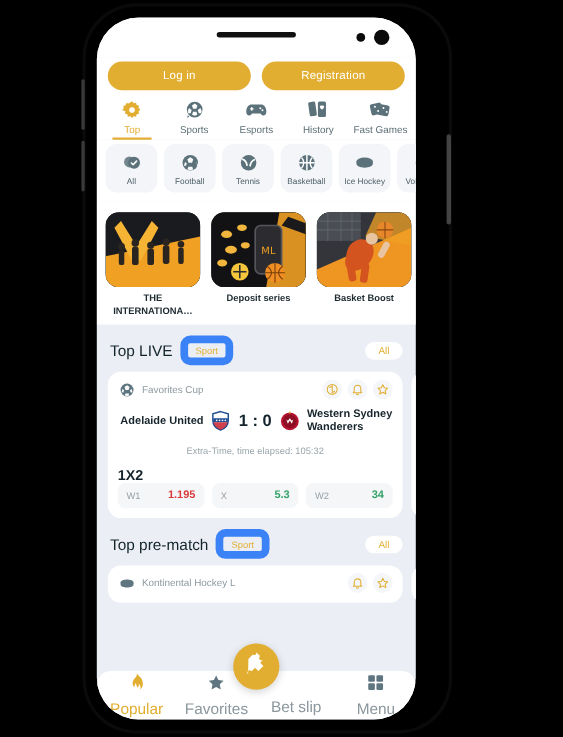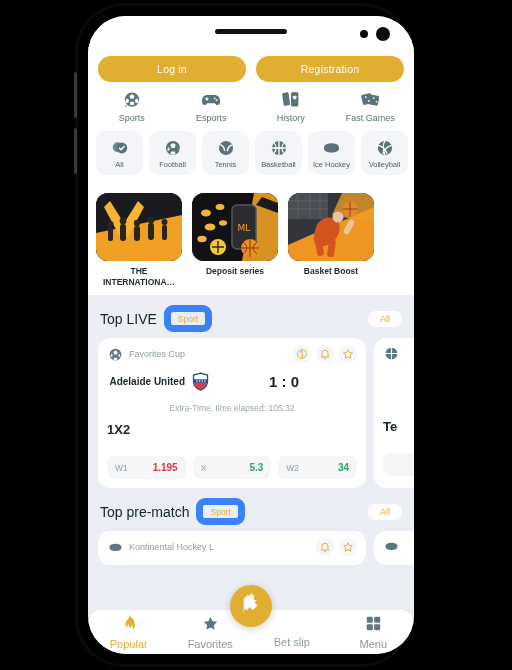--- a/index.html
+++ b/index.html
@@ -27,21 +27,21 @@
     position: absolute; left: 74px; top: 128px;
     width: 3px; height: 46px; background: #3a3a3a; border-radius: 2px;
   }
   .side-btn-right {
     position: absolute; left: 406px; top: 122px;
     width: 4px; height: 82px; background: #434343; border-radius: 2px;
   }
 
   .screen {
     position: absolute; left: 88px; top: 16px;
-    width: 326px; height: 638px;
+    width: 290px; height: 638px;
     background: #ebeef5;
     border-radius: 38px;
     overflow: hidden;
   }
 
   
   .notch-bar {
     position: relative; height: 36px; background: #fff;
   }
   .speaker {
@@ -138,39 +138,39 @@
   .team.home .team-name { text-align: right; }
   .crest { width: 21px; height: 21px; flex-shrink: 0; }
   .team.home .crest { margin-left: 5px; }
   .team.away .crest { margin-right: 5px; }
   .score { flex: 1; text-align: center; font-size: 15px; font-weight: bold; color: #12242c; }
 
   .match-status {
     text-align: center; font-size: 8.5px; color: #9aa6ac; margin-top: 11px;
   }
   .market-name { font-size: 13px; font-weight: bold; color: #16242b; margin-top: 9px; }
-  .odds-row { display: flex; gap: 7px; margin-top: 19px; }
+  .odds-row { display: flex; gap: 7px; margin-top: 0; }
   .odd {
     flex: 1; background: #f4f6f8; border-radius: 7px; height: 23px;
     display: flex; align-items: center; padding: 0 8px;
   }
   .odd-lbl { font-size: 8.5px; color: #97a2a8; }
   .odd-val { margin-left: auto; font-size: 10px; font-weight: bold; }
 
   
   .bottom-nav {
     position: absolute; left: 0; right: 0; bottom: 0;
     height: 44px; background: #fff;
     border-radius: 16px 16px 38px 38px;
     display: flex; align-items: center;
   }
   .bn-item {
     flex: 1; display: flex; flex-direction: column; align-items: center; gap: 2px;
   }
-  .bn-lbl { font-size: 11px; color: #8b979d; }
+  .bn-lbl { font-size: 14px; color: #8b979d; }
   .bn-item.active .bn-lbl { color: #e2ae32; }
   .betslip-fab {
     position: absolute; left: 50%; transform: translateX(-50%); bottom: 27px;
     width: 42px; height: 42px; border-radius: 50%; background: #e2ae32;
     display: flex; align-items: center; justify-content: center;
     box-shadow: 0 2px 8px rgba(0,0,0,.18);
   }
   .bn-item.betslip-slot .bn-lbl { margin-top: 20px; }
 </style>
 </head>
@@ -193,20 +193,30 @@
 
     <div class="top-area">
       <div class="auth-row">
         <div class="auth-btn">Log in</div>
         <div class="auth-btn">Registration</div>
       </div>
     </div>
 
     <div class="main-nav">
 
+      <div class="nav-item active">
+        <span class="ico">
+          <svg width="18" height="18" viewBox="0 0 24 24" fill="#e2ae32">
+            <path d="M12 1.5l2 2.2 2.9-.6.8 2.8 2.8.8-.6 2.9 2.2 2-2.2 2 .6 2.9-2.8.8-.8 2.8-2.9-.6-2 2.2-2-2.2-2.9.6-.8-2.8-2.8-.8.6-2.9L-0.1 12l2.2-2-.6-2.9 2.8-.8.8-2.8 2.9.6z"></path>
+            <circle cx="12" cy="12" r="3.4" fill="#fff"></circle>
+          </svg>
+        </span>
+        <span class="nav-lbl">Top</span>
+        <span class="nav-underline"></span>
+      </div>
 
       <div class="nav-item">
         <span class="ico">
           <svg width="18" height="18" viewBox="0 0 24 24" fill="#5c727b">
             <path d="M12 2a9.5 9.5 0 100 19 9.5 9.5 0 000-19zm0 2.1l3.3 2.4-1.3 3.9h-4L8.7 6.5zM5.1 9.6l3.2 2.4-1.2 3.8-3.1.1A7.6 7.6 0 015.1 9.6zm3.7 8.3l1.2-3.7h4l1.2 3.7A7.4 7.4 0 0112 19a7.4 7.4 0 01-3.2-1.1zm8.1-2l-1.2-3.9 3.2-2.4a7.6 7.6 0 011.1 6.4z"></path>
             <path d="M4 18.5l-1.6 2.6 3.1-.6z"></path>
           </svg>
         </span>
         <span class="nav-lbl">Sports</span>
       </div>
@@ -447,20 +457,31 @@
                     <circle cx="11" cy="11.5" r=".9"></circle>
                     <circle cx="14" cy="11.5" r=".9"></circle>
                     <circle cx="17" cy="11.5" r=".9"></circle>
                   </g>
               </svg>
             </span>
           </div>
 
           <div class="score">1 : 0</div>
 
+          <div class="team away">
+            <span class="crest">
+              <svg width="21" height="21" viewBox="0 0 24 24">
+                <circle cx="12" cy="12.6" r="9.2" fill="#b4122e"></circle>
+                <circle cx="12" cy="12.6" r="7" fill="#8e0f24"></circle>
+                <path d="M12 1.6l.9 2.4-.9 1-.9-1z" fill="#e2ae32"></path>
+                <path d="M8.4 10.6l1.5 4.6 2.1-3.4 2.1 3.4 1.5-4.6-1.6 1.4-2-2.6-2 2.6z" fill="#fff"></path>
+              </svg>
+            </span>
+            <span class="team-name">Western Sydney Wanderers</span>
+          </div>
         </div>
 
         <div class="match-status">Extra-Time, time elapsed: 105:32</div>
         <div class="market-name">1X2</div>
 
         <div class="odds-row">
           <div class="odd">
             <span class="odd-lbl">W1</span>
             <span class="odd-val" style="color:#d93a3a">1.195</span>
           </div>

